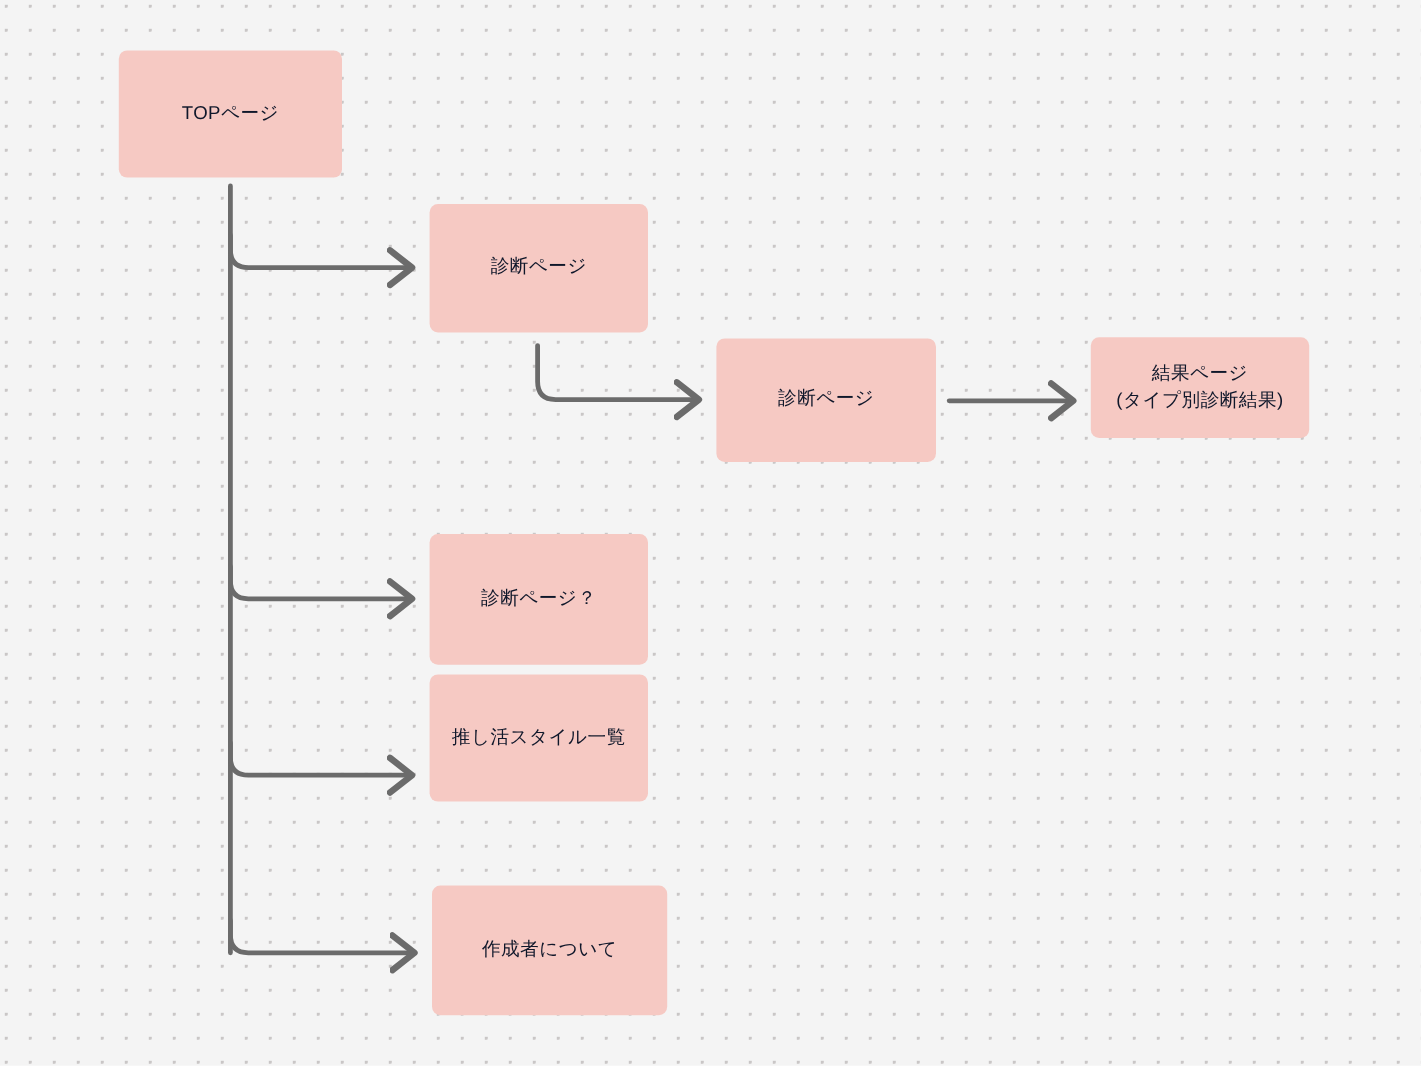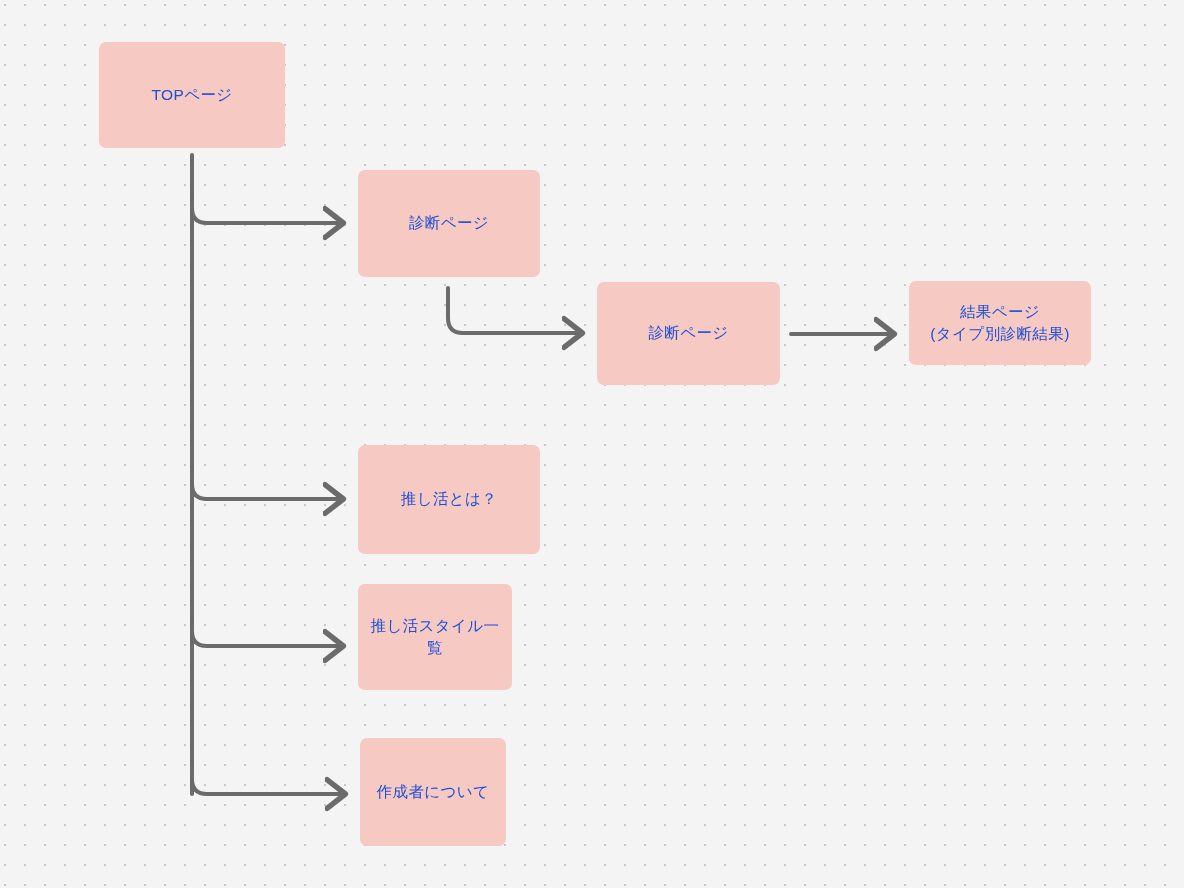--- a/index.html
+++ b/index.html
@@ -33,38 +33,38 @@
   }
   .node {
     position: absolute;
     box-sizing: border-box;
     background-color: #f6c9c3;
     border-radius: 7px;
     display: flex;
     align-items: center;
     justify-content: center;
     text-align: center;
-    color: #1d4ed8;
+    color: #0f172a;
     font-size: 15.5px;
     line-height: 1.45;
     letter-spacing: 0.4px;
     padding: 4px 8px;
     user-select: none;
   }
   .node .label {
     display: block;
     white-space: pre-line;
   }
   .node-top        { left: 99px;  top: 42px;  width: 186px; height: 106px; }
   .node-shindan    { left: 358px; top: 170px; width: 182px; height: 107px; justify-content: center; }
   .node-shitsumon  { left: 597px; top: 282px; width: 183px; height: 103px; }
   .node-kekka      { left: 909px; top: 281px; width: 182px; height: 84px; }
   .node-oshikatsu  { left: 358px; top: 445px; width: 182px; height: 109px; }
-  .node-style      { left: 358px; top: 584px; width: 154px; height: 106px; }
-  .node-author     { left: 360px; top: 738px; width: 146px; height: 108px; text-align: right; }
+  .node-style      { left: 358px; top: 562px; width: 182px; height: 106px; }
+  .node-author     { left: 360px; top: 738px; width: 196px; height: 108px; text-align: right; }
 </style>
 </head>
 <body>
 
 <div id="canvas">
 
   <svg id="edge-layer" width="1184" height="888" viewBox="0 0 1184 888" xmlns="http://www.w3.org/2000/svg">
     <defs>
       <marker id="arrowhead" markerWidth="9" markerHeight="9" refX="4.6" refY="4.5" orient="auto" markerUnits="strokeWidth">
         <path d="M 0.6 0.9 L 5.2 4.5 L 0.6 8.1" fill="none" stroke="#6b6b6b" stroke-width="1.35" stroke-linecap="round" stroke-linejoin="round"></path>
@@ -97,21 +97,21 @@
   <div class="node node-shitsumon">
     <span class="label">診断ページ</span>
   </div>
 
   <div class="node node-kekka">
     <span class="label">結果ページ
 (タイプ別診断結果)</span>
   </div>
 
   <div class="node node-oshikatsu">
-    <span class="label">推し活とは？</span>
+    <span class="label">診断ページ？</span>
   </div>
 
   <div class="node node-style">
     <span class="label">推し活スタイル一覧</span>
   </div>
 
   <div class="node node-author">
     <span class="label">作成者について</span>
   </div>
 

